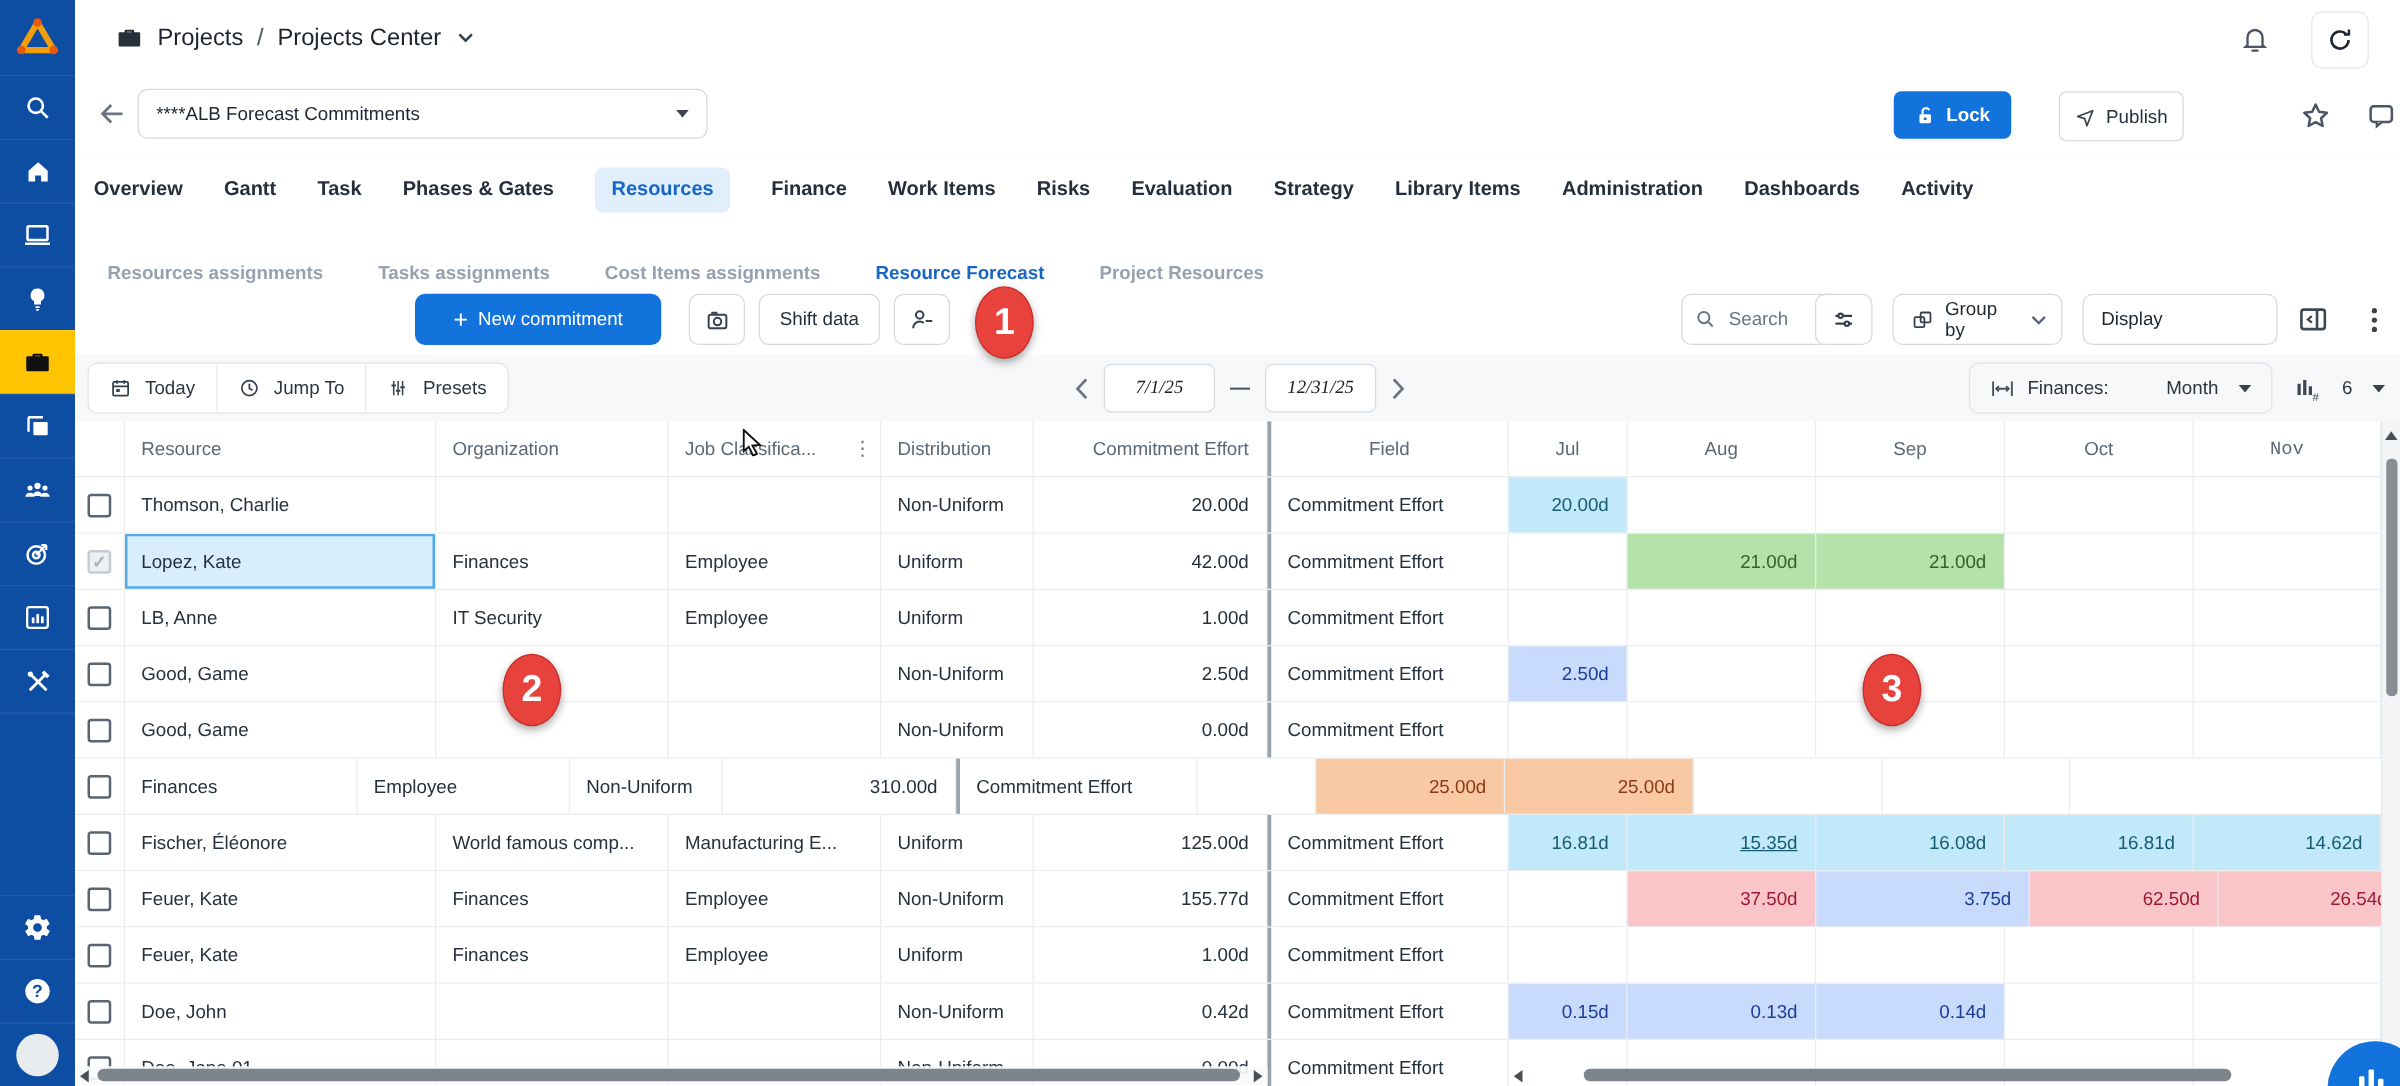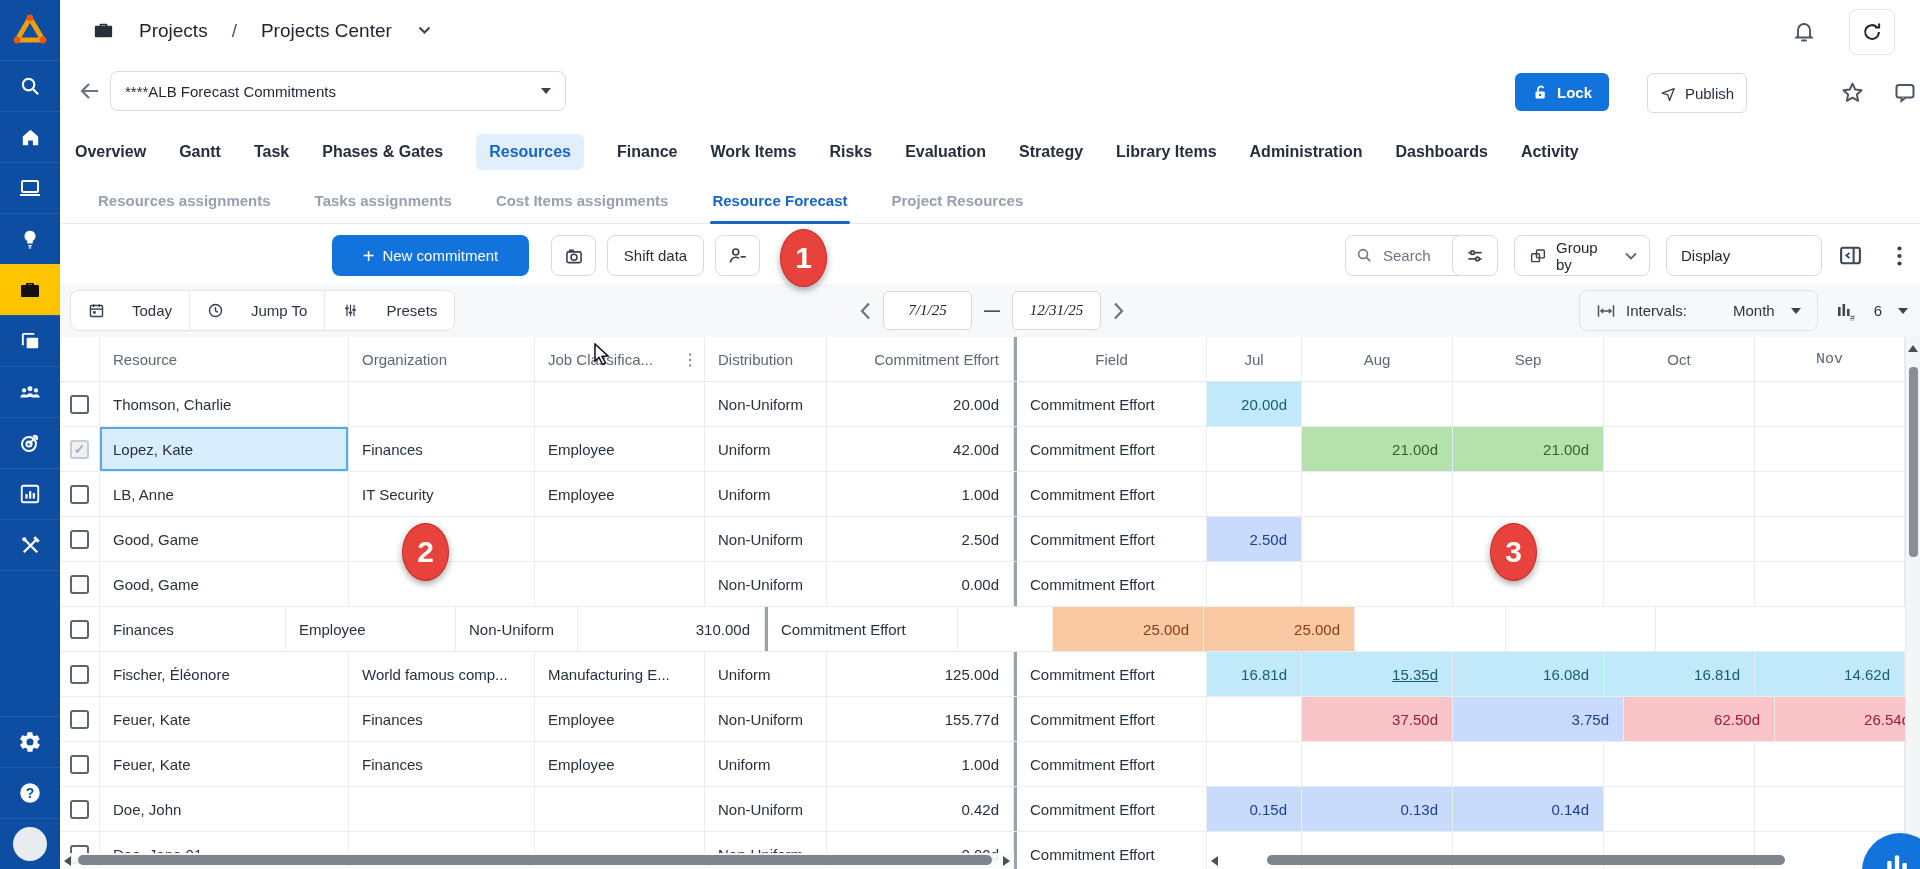--- a/index.html
+++ b/index.html
@@ -10,56 +10,56 @@
   
   .sidebar{position:absolute;left:0;top:0;width:60px;height:869px;background:#0d4ea3;display:flex;flex-direction:column;z-index:60;}
   .logo{width:60px;height:60px;display:flex;align-items:center;justify-content:center;}
   .side-item{width:60px;height:50px;display:flex;align-items:center;justify-content:center;color:#fff;border-top:1px solid rgba(255,255,255,.09);cursor:pointer;}
   .side-item.active{background:#ffc400;color:#111;}
   .side-spacer{flex:1;border-top:1px solid rgba(255,255,255,.09);}
   .avatar-circle{width:34px;height:34px;border-radius:50%;background:#e8ecef;}
 
   
   .topbar{position:absolute;left:60px;top:0;width:1860px;height:61px;background:#fff;}
-  .breadcrumb{position:absolute;left:32px;top:0;height:61px;display:flex;align-items:center;gap:24px;font-size:19px;color:#1d2430;}
+  .breadcrumb{position:absolute;left:32px;top:0;height:61px;display:flex;align-items:center;gap:11px;font-size:19px;color:#1d2430;}
   .crumb-sep{color:#4b5563;}
   .iconbox{position:absolute;display:flex;align-items:center;justify-content:center;}
   .sqbtn{border:1px solid #e2e5e9;border-radius:8px;background:#fff;cursor:pointer;}
 
   .docbar{position:absolute;left:60px;top:61px;width:1860px;height:61px;background:#fff;border-bottom:1px solid #edeff2;}
   .doc-select{position:absolute;left:50px;top:10px;width:456px;height:40px;border:1px solid #d5dade;border-radius:8px;
               display:flex;align-items:center;padding:0 14px;box-sizing:border-box;font-size:15px;color:#1f2733;cursor:pointer;background:#fff;}
   .doc-select .tri{margin-left:auto;}
   .tri{width:0;height:0;border-left:5px solid transparent;border-right:5px solid transparent;border-top:6px solid #3a434e;}
   .btn-blue{background:#1273dc;color:#fff;border:none;border-radius:6px;display:flex;align-items:center;justify-content:center;gap:8px;font-size:15px;cursor:pointer;font-family:"Liberation Sans",sans-serif;}
   .btn-line{background:#fff;color:#27313d;border:1px solid #d5dade;border-radius:6px;display:flex;align-items:center;justify-content:center;gap:8px;font-size:15px;cursor:pointer;font-family:"Liberation Sans",sans-serif;}
 
   .tabsrow{position:absolute;left:60px;top:122px;width:1860px;height:59px;background:#fff;display:flex;align-items:center;gap:33px;padding-left:15px;box-sizing:border-box;}
   .tab{font-size:16px;font-weight:700;color:#252e3a;cursor:pointer;white-space:nowrap;}
   .tab.active{color:#1766c6;background:#e1effc;padding:9px 13px;border-radius:6px;}
 
-  .subtabsrow{position:absolute;left:60px;top:178px;width:1860px;height:46px;background:#fff;border-bottom:1px solid #e7eaee;
-              display:flex;align-items:stretch;gap:44px;padding-left:38px;box-sizing:border-box;}
+  .subtabsrow{position:absolute;left:60px;top:196px;width:1860px;height:46px;background:#fff;border-bottom:1px solid #e7eaee;
+              display:flex;align-items:stretch;gap:44px;padding-left:26px;box-sizing:border-box;}
   .subtab{font-size:15px;font-weight:700;color:#97a1ae;cursor:pointer;display:flex;align-items:center;position:relative;white-space:nowrap;}
   .subtab.active{color:#1766c6;}
   .subtab.active::after{content:"";position:absolute;left:-2px;right:-2px;bottom:-1px;height:3px;background:#1766c6;border-radius:2px;}
 
   
   .toolbar{position:absolute;left:60px;top:227px;width:1860px;height:57px;background:#fff;}
   .tb{position:absolute;top:8px;height:41px;box-sizing:border-box;}
   .select-box{border:1px solid #d5dade;border-radius:8px;background:#fff;display:flex;align-items:center;padding:0 12px 0 14px;font-size:15px;color:#1f2733;cursor:pointer;}
   .select-box .chev{margin-left:auto;}
   .search-box{border:1px solid #d5dade;border-radius:8px;background:#fff;display:flex;align-items:center;gap:8px;padding:0 10px;}
   .search-box input{border:none;outline:none;width:80px;font-size:15px;color:#37414e;font-family:"Liberation Sans",sans-serif;background:transparent;}
   .search-box input::placeholder{color:#6a7584;}
 
   
   .datebar{position:absolute;left:60px;top:284px;width:1860px;height:53px;background:#f7f8fa;border-bottom:1px solid #e7eaed;}
   .dgroup{position:absolute;top:6px;height:41px;background:#fff;border:1px solid #e0e4e8;border-radius:8px;display:flex;align-items:center;box-sizing:border-box;}
-  .ditem{display:flex;align-items:center;gap:27px;padding:0 17px;height:100%;font-size:15px;color:#2c3542;cursor:pointer;}
+  .ditem{display:flex;align-items:center;gap:11px;padding:0 17px;height:100%;font-size:15px;color:#2c3542;cursor:pointer;}
   .ditem + .ditem{border-left:1px solid #e7eaed;}
   .range{position:absolute;left:800px;top:6px;height:41px;display:flex;align-items:center;gap:12px;}
   .dateinput{width:83px;height:35px;border:1px solid #d5dade;border-radius:6px;background:#fff;text-align:center;font-style:italic;font-size:15px;color:#222;font-family:"Liberation Serif",serif;outline:none;}
   .rangechev{cursor:pointer;}
   .intervals{position:absolute;right:0;top:6px;height:41px;display:flex;align-items:center;gap:16px;padding-right:12px;}
   .igroup{height:41px;border:1px solid #dfe3e7;border-radius:8px;display:flex;align-items:center;gap:10px;padding:0 16px;box-sizing:border-box;font-size:15px;color:#2c3542;}
 
   
   .grid{position:absolute;left:60px;top:337px;width:1845px;height:532px;overflow:hidden;background:#fff;}
   .thead{display:flex;height:44px;border-bottom:1px solid #e2e6ea;background:#fff;}
@@ -409,21 +409,21 @@
     </div>
     <div class="intervals">
       <div class="igroup">
         <span>
             <svg width="20" height="16" viewBox="0 0 24 18" fill="none" stroke="#49505a" stroke-width="1.8">
               <path d="M3 2v14M21 2v14"></path>
               <path d="M6 9h12"></path>
               <path d="M8.5 6.5L6 9l2.5 2.5M15.5 6.5L18 9l-2.5 2.5"></path>
             </svg>
           </span>
-        <span>Intervals:</span>
+        <span>Finances:</span>
         <span style="width:26px;"></span>
         <span>Month</span>
         <span class="tri" style="margin-left:6px;"></span>
       </div>
       <span>
           <svg width="24" height="24" viewBox="0 0 24 24" fill="#3c4754">
             <rect x="4" y="8" width="2.6" height="9"></rect>
             <rect x="8.5" y="5" width="2.6" height="12"></rect>
             <rect x="13" y="10" width="2.6" height="7"></rect>
             <text x="16" y="21.5" font-size="9" font-family="Liberation Sans,sans-serif">#</text>

